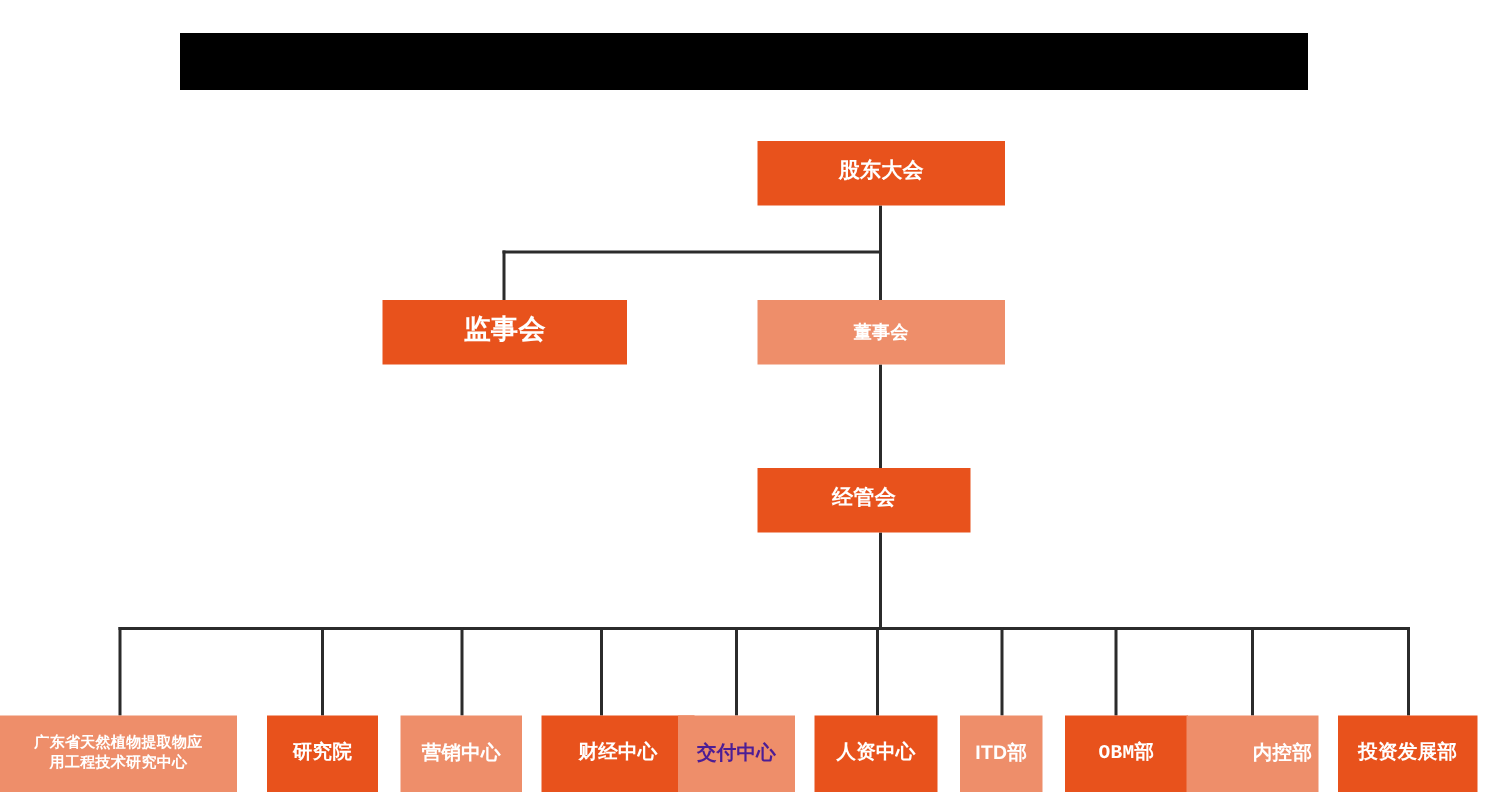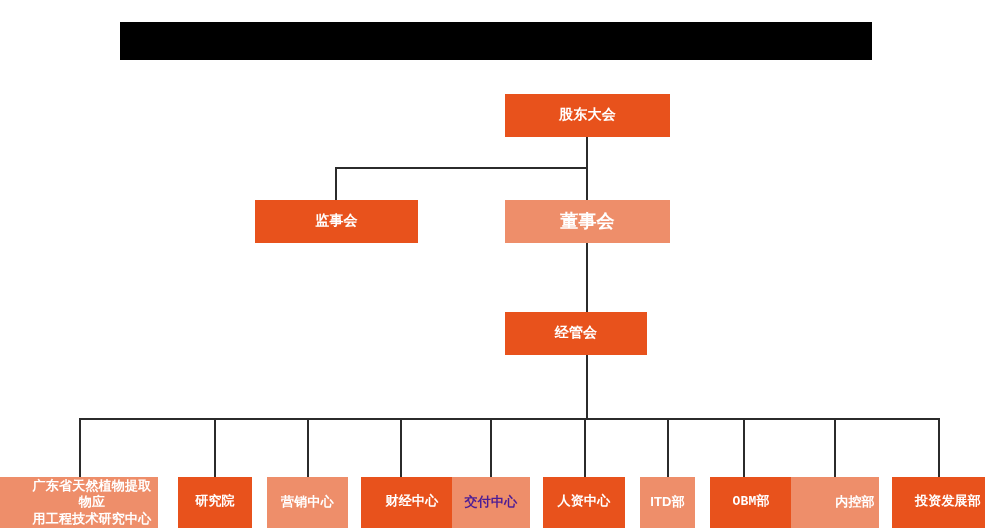--- a/index.html
+++ b/index.html
@@ -70,30 +70,30 @@
     <div class="connector v" style="left: 490px; top: 418px; background: rgb(43, 43, 43); height: 59px;"></div>
     <div class="connector v" style="left: 584px; top: 418px; background: rgb(43, 43, 43); height: 59px;"></div>
     <div class="connector v" style="left: 667px; top: 418px; background: rgb(43, 43, 43); height: 59px;"></div>
     <div class="connector v" style="left: 743px; top: 418px; background: rgb(43, 43, 43); height: 59px;"></div>
     <div class="connector v" style="left: 834px; top: 418px; background: rgb(43, 43, 43); height: 59px;"></div>
     <div class="connector v" style="left: 938px; top: 418px; background: rgb(43, 43, 43); height: 59px;"></div>
     <div class="node dark" style="left: 505px; top: 94px; width: 165px; height: 43px; background: rgb(232, 82, 28);">
       <span class="label" style="font-size: 14px; color: rgb(255, 255, 255);">股东大会</span>
     </div>
     <div class="node dark" style="left: 255px; top: 200px; width: 163px; height: 43px; background: rgb(232, 82, 28);">
-      <span class="label" style="font-size: 14px; color: rgb(255, 255, 255);">监事会</span>
+      <span class="label" style="font-size: 18px; color: rgb(255, 255, 255);">监事会</span>
     </div>
     <div class="node light" style="left: 505px; top: 200px; width: 165px; height: 43px; background: rgb(238, 142, 106);">
-      <span class="label" style="font-size: 18px; color: rgb(255, 255, 255);">董事会</span>
+      <span class="label" style="font-size: 12px; color: rgb(255, 255, 255);">董事会</span>
     </div>
     <div class="node dark" style="left: 505px; top: 312px; width: 142px; height: 43px; background: rgb(232, 82, 28);">
       <span class="label" style="font-size: 14px; color: rgb(255, 255, 255);">经管会</span>
     </div>
     <div class="node light" style="left: 0px; top: 477px; width: 158px; height: 51px; background: rgb(238, 142, 106);">
-      <span class="label" style="font-size: 13px; color: rgb(255, 255, 255); margin-left: 26px;">广东省天然植物提取物应
+      <span class="label" style="font-size: 10px; color: rgb(255, 255, 255);">广东省天然植物提取物应
 用工程技术研究中心</span>
     </div>
     <div class="node dark" style="left: 178px; top: 477px; width: 74px; height: 51px; background: rgb(232, 82, 28);">
       <span class="label" style="font-size: 13px; color: rgb(255, 255, 255);">研究院</span>
     </div>
     <div class="node light" style="left: 267px; top: 477px; width: 81px; height: 51px; background: rgb(238, 142, 106);">
       <span class="label" style="font-size: 13px; color: rgb(255, 255, 255);">营销中心</span>
     </div>
     <div class="node dark" style="left: 361px; top: 477px; width: 102px; height: 51px; background: rgb(232, 82, 28);">
       <span class="label" style="font-size: 13px; color: rgb(255, 255, 255);">财经中心</span>
@@ -106,16 +106,16 @@
     </div>
     <div class="node light" style="left: 640px; top: 477px; width: 55px; height: 51px; background: rgb(238, 142, 106);">
       <span class="label" style="font-size: 13px; color: rgb(255, 255, 255);">ITD部</span>
     </div>
     <div class="node dark" style="left: 710px; top: 477px; width: 82px; height: 51px; background: rgb(232, 82, 28);">
       <span class="label" style="font-size: 13px; color: rgb(255, 255, 255);">OBM部</span>
     </div>
     <div class="node light" style="left: 791px; top: 477px; width: 88px; height: 51px; background: rgb(238, 142, 106); padding-left: 40px;">
       <span class="label" style="font-size: 13px; color: rgb(255, 255, 255);">内控部</span>
     </div>
-    <div class="node dark" style="left: 892px; top: 477px; width: 93px; height: 51px; background: rgb(232, 82, 28); justify-content: flex-end;">
+    <div class="node dark" style="left: 892px; top: 477px; width: 93px; height: 51px; background: rgb(232, 82, 28);">
       <span class="label" style="font-size: 13px; color: rgb(255, 255, 255);">投资发展部</span>
     </div>
   </div>
 
 </body></html>

